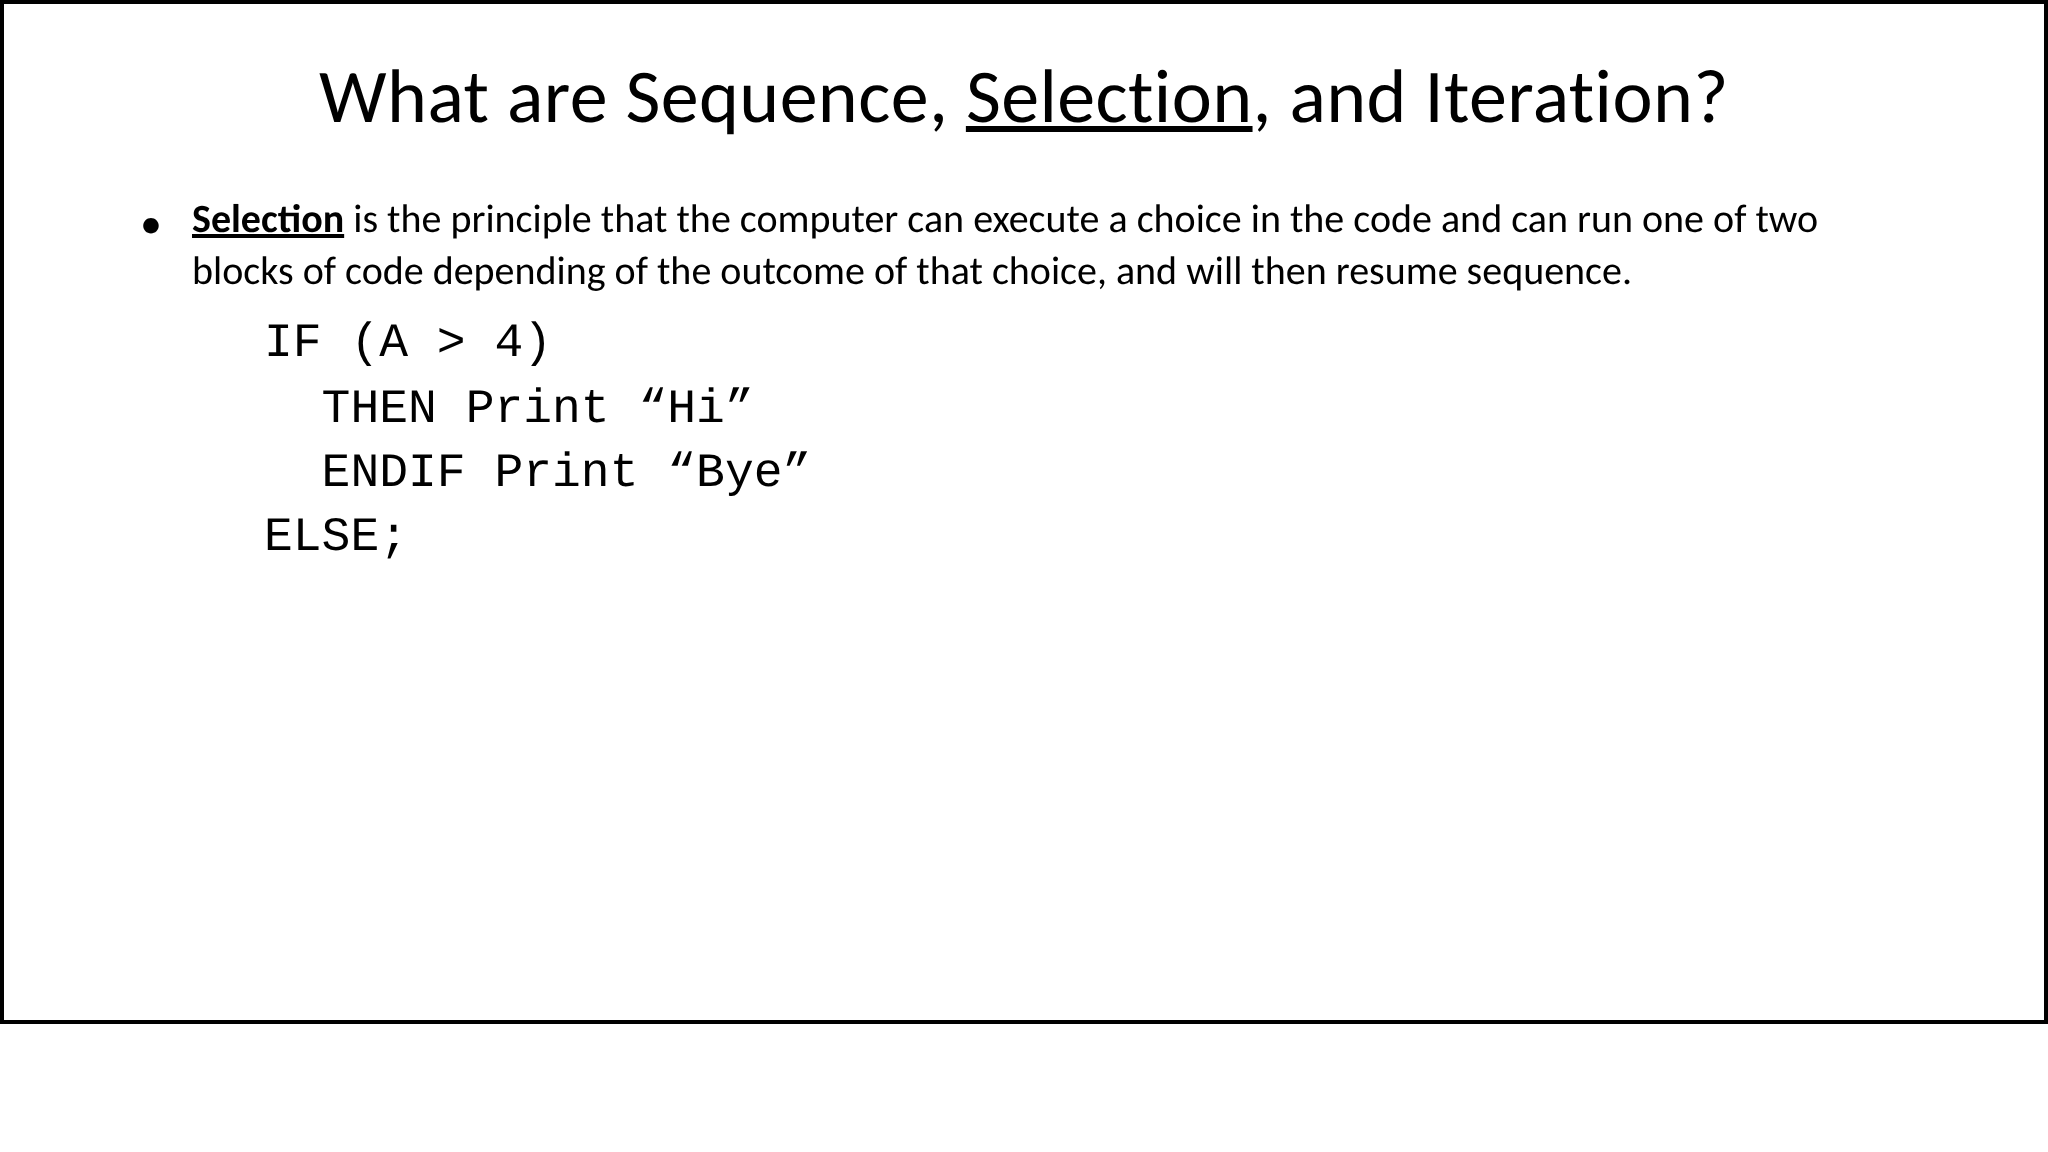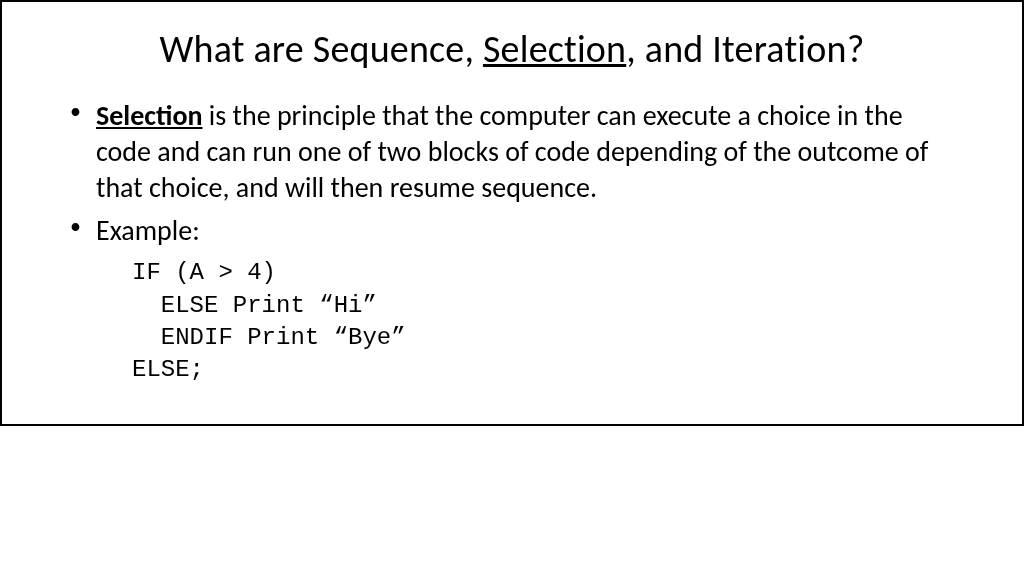--- a/index.html
+++ b/index.html
@@ -1,36 +1,36 @@
 <!DOCTYPE html>
 <html><head>
 <meta charset="utf-8">
 <style>
   * { margin: 0; padding: 0; box-sizing: border-box; }
   html, body { width: 1024px; height: 576px; background: #fff; }
   .slide {
     width: 1024px;
-    height: 426px;
+    height: 512px;
     border: 2px solid #000;
     background: #fff;
     padding: 24px 60px 40px 60px;
     font-family: Calibri, "Segoe UI", Arial, sans-serif;
     color: #000;
   }
   .title {
     font-size: 38px;
     font-weight: 400;
     text-align: center;
     margin-bottom: 26px;
     letter-spacing: 0.2px;
   }
   .title .underlined { text-decoration: underline; }
   ul.bullets {
     list-style: none;
-    font-size: 28px;
+    font-size: 20px;
     line-height: 1.28;
   }
   ul.bullets > li {
     position: relative;
     padding-left: 34px;
     margin-bottom: 8px;
   }
   ul.bullets > li::before {
     content: "•";
     position: absolute;
@@ -54,23 +54,20 @@
 <div class="slide">
 
   <h1 class="title">
     <span>What are Sequence, </span><span class="underlined">Selection</span><span>, and Iteration?</span>
   </h1>
 
   <ul class="bullets">
     <li>
       <span class="bold-underline">Selection</span><span> is the principle that the computer can execute a choice in the code and can run one of two blocks of code depending of the outcome of that choice, and will then resume sequence.</span>
     </li>
-    <li>
-      <span>Example:</span>
-    </li>
   </ul>
 
   <div class="code"><span>IF (A &gt; 4)</span>
-<span>  ELSE Print “Hi”</span>
+<span>  THEN Print “Hi”</span>
 <span>  ENDIF Print “Bye”</span>
 <span>ELSE;</span></div>
 
 </div>
 
 </body></html>

